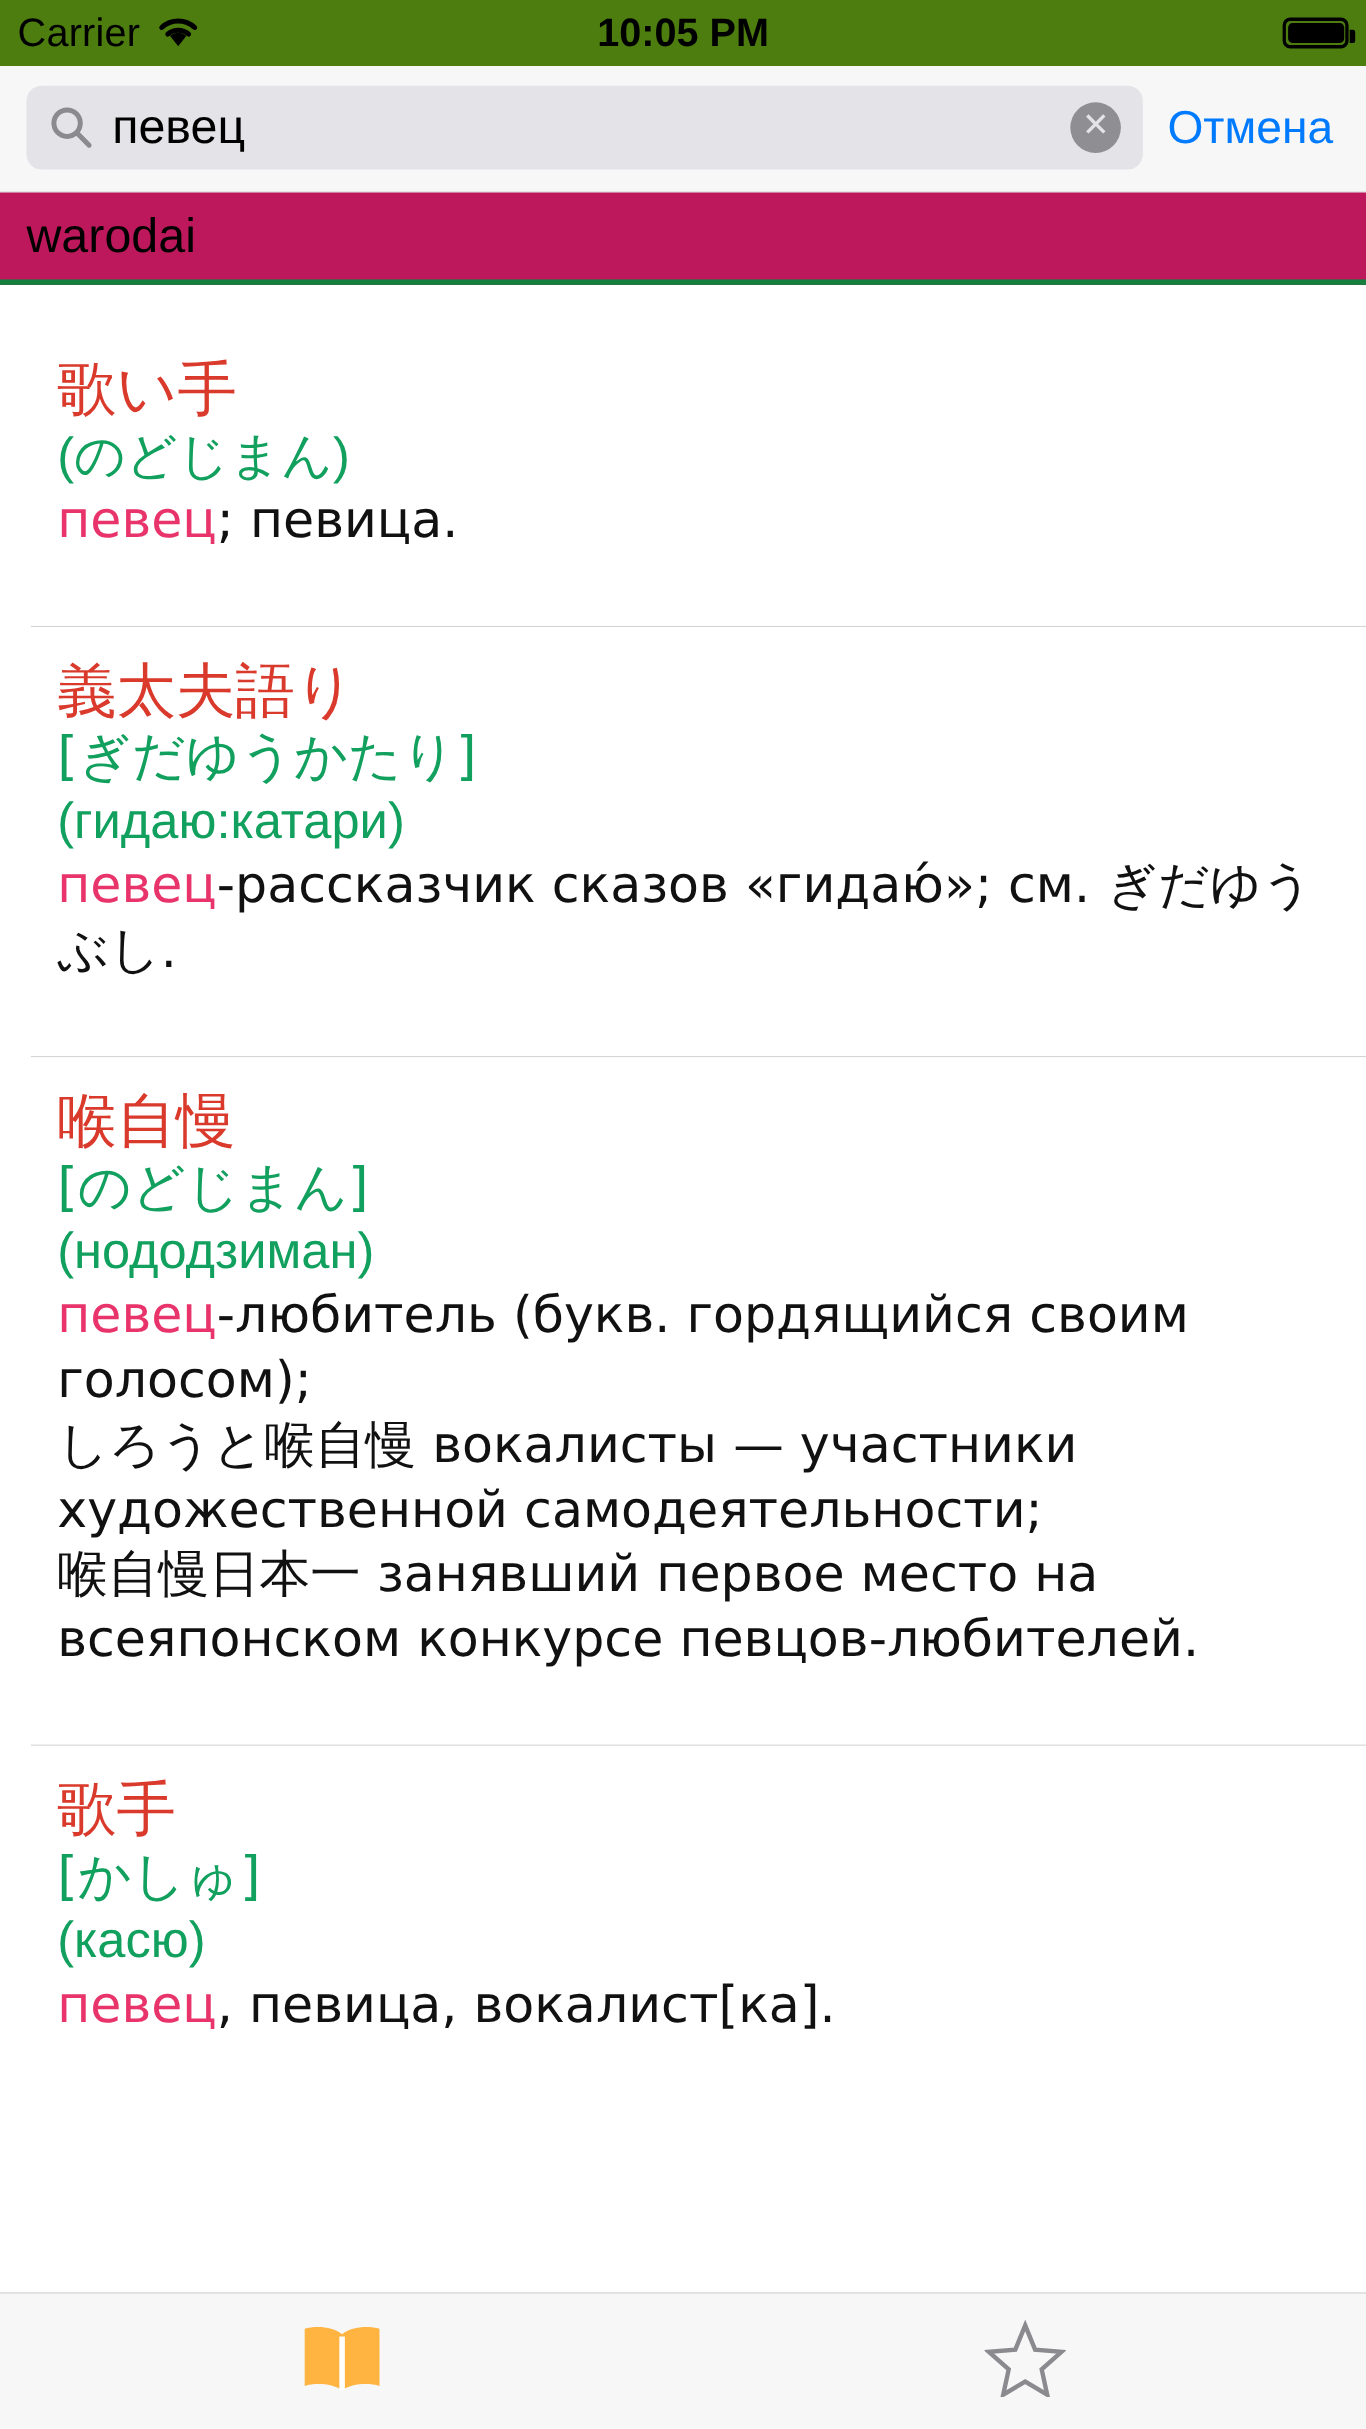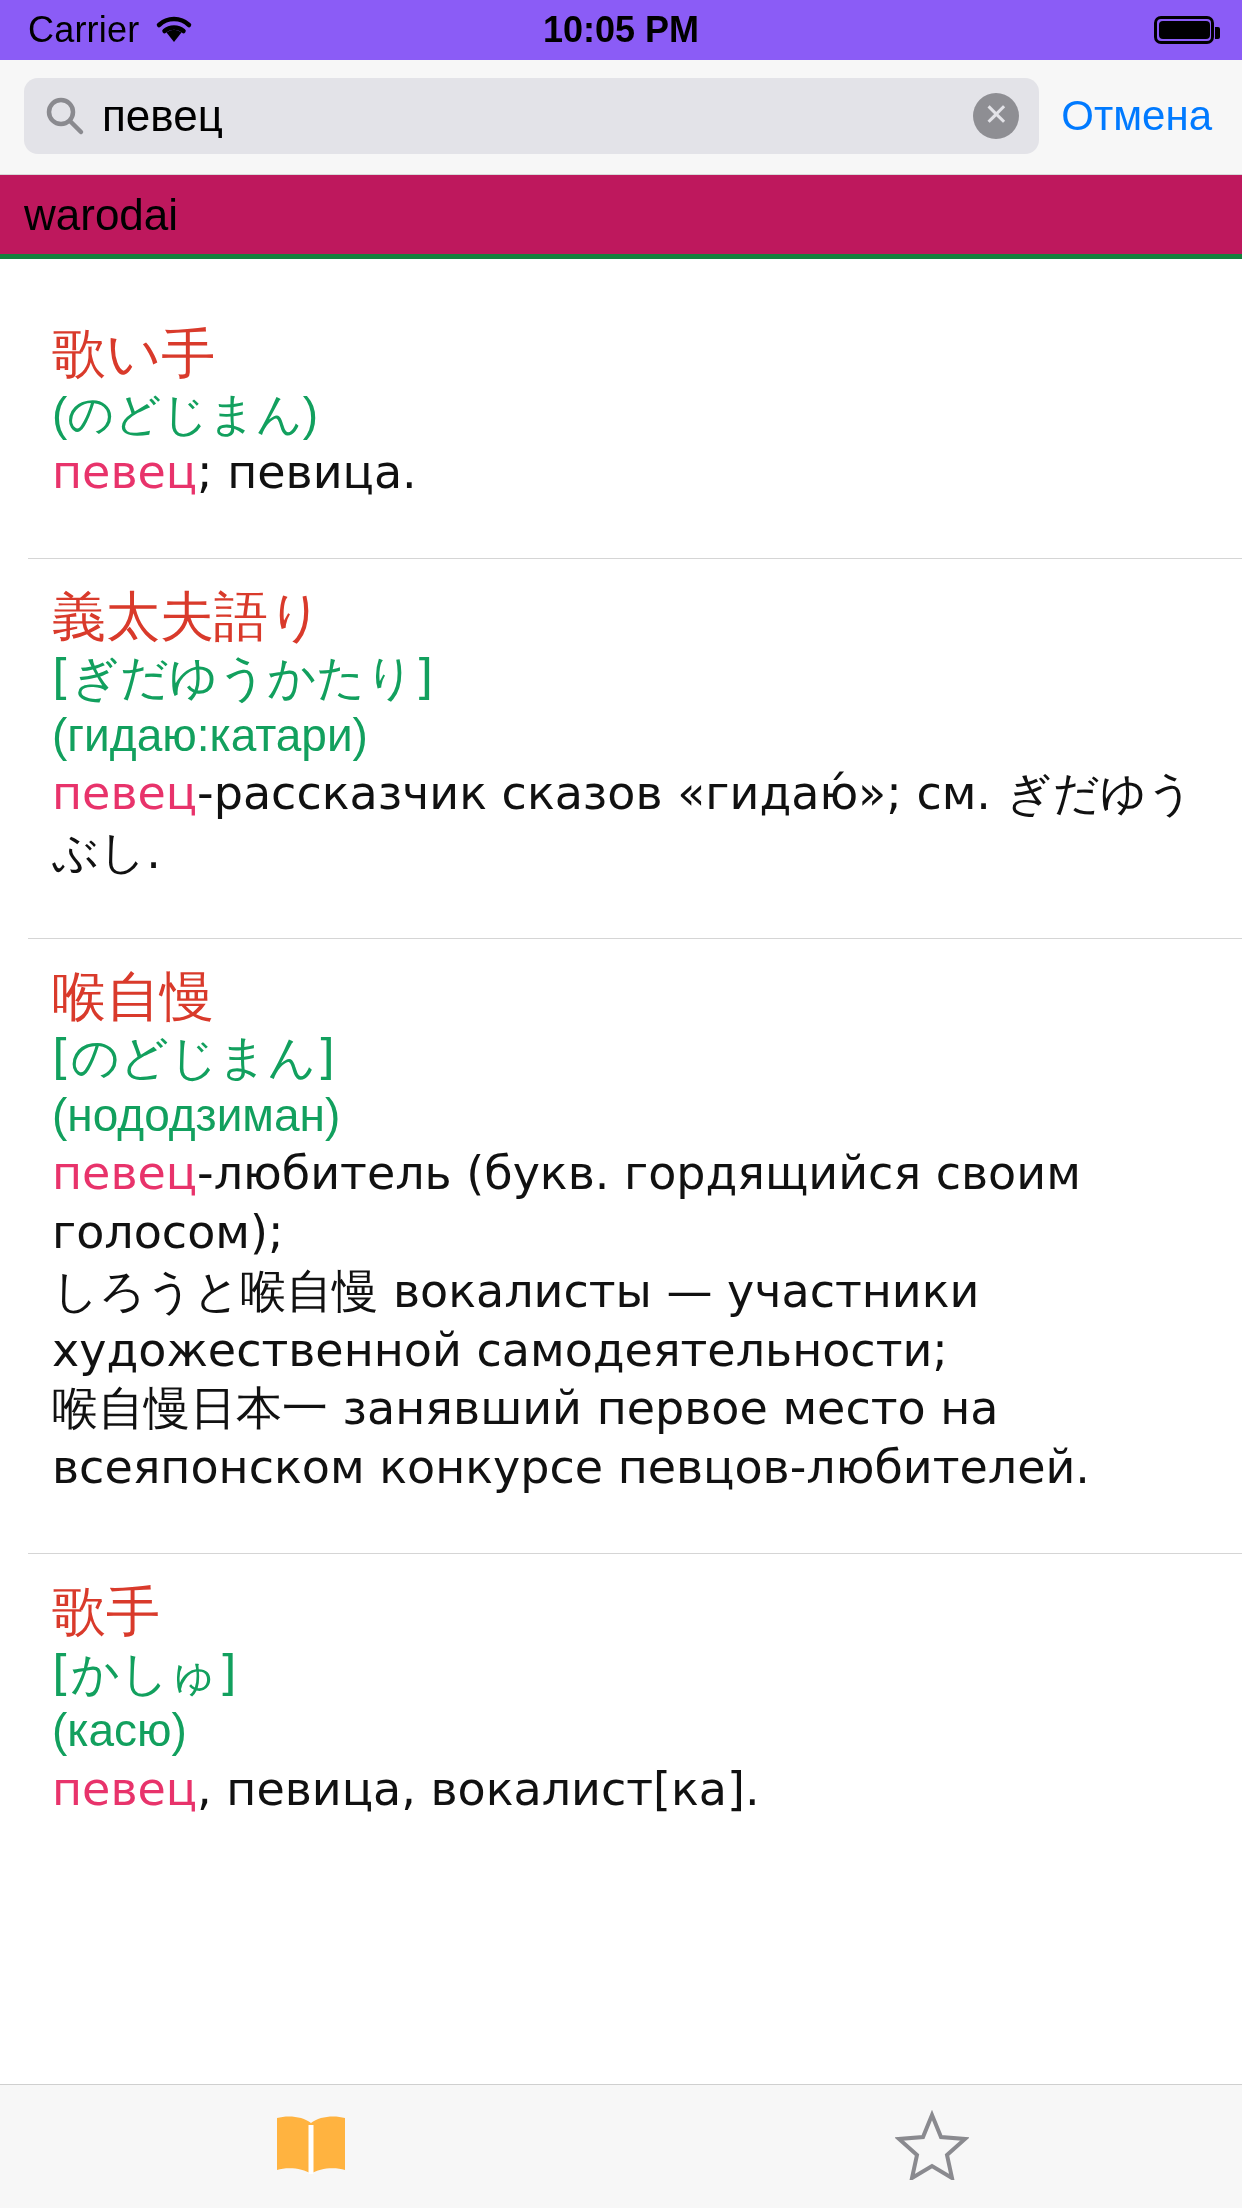--- a/index.html
+++ b/index.html
@@ -9,22 +9,22 @@
     font-family:"Liberation Sans", sans-serif;
     overflow:hidden;
   }
   body { position:relative; }
 
   
   .statusbar {
     height:60px;
     display:flex;
     align-items:center;
-    padding:0 28px;
-    background:#8b5cf6;
+    padding:0 16px;
+    background:#4d7c0f;
     position:relative;
   }
   .sb-left { display:flex; align-items:center; gap:14px; }
   .sb-carrier { font-size:36px; color:#000; letter-spacing:0.2px; }
   .sb-wifi { display:inline-block; }
   .sb-time {
     position:absolute; left:0; right:0; top:0; height:60px;
     display:flex; align-items:center; justify-content:center;
     font-size:36px; font-weight:bold; color:#000;
     pointer-events:none;
@@ -96,21 +96,21 @@
 
   
   .results {
     position:absolute;
     top:308px; left:0; right:0; bottom:124px;
     overflow:hidden;
     background:#fff;
     padding-left:28px;
   }
   .entry { padding:14px 24px 0 24px; }
-  .entry + .entry { border-top:1px solid #d5d5d5; margin-top:30px; padding-top:26px; }
+  .entry + .entry { border-top:1px solid #d5d5d5; margin-top:41px; padding-top:26px; }
   .kanji {
     font-size:54px; color:#d93a2b; line-height:1.18;
     font-family:"DejaVu Sans", sans-serif;
   }
   .kana {
     font-size:48px; color:#12a05e; line-height:1.22;
     font-family:"DejaVu Sans", sans-serif;
   }
   .translit {
     font-size:46px; color:#12a05e; line-height:1.24;

